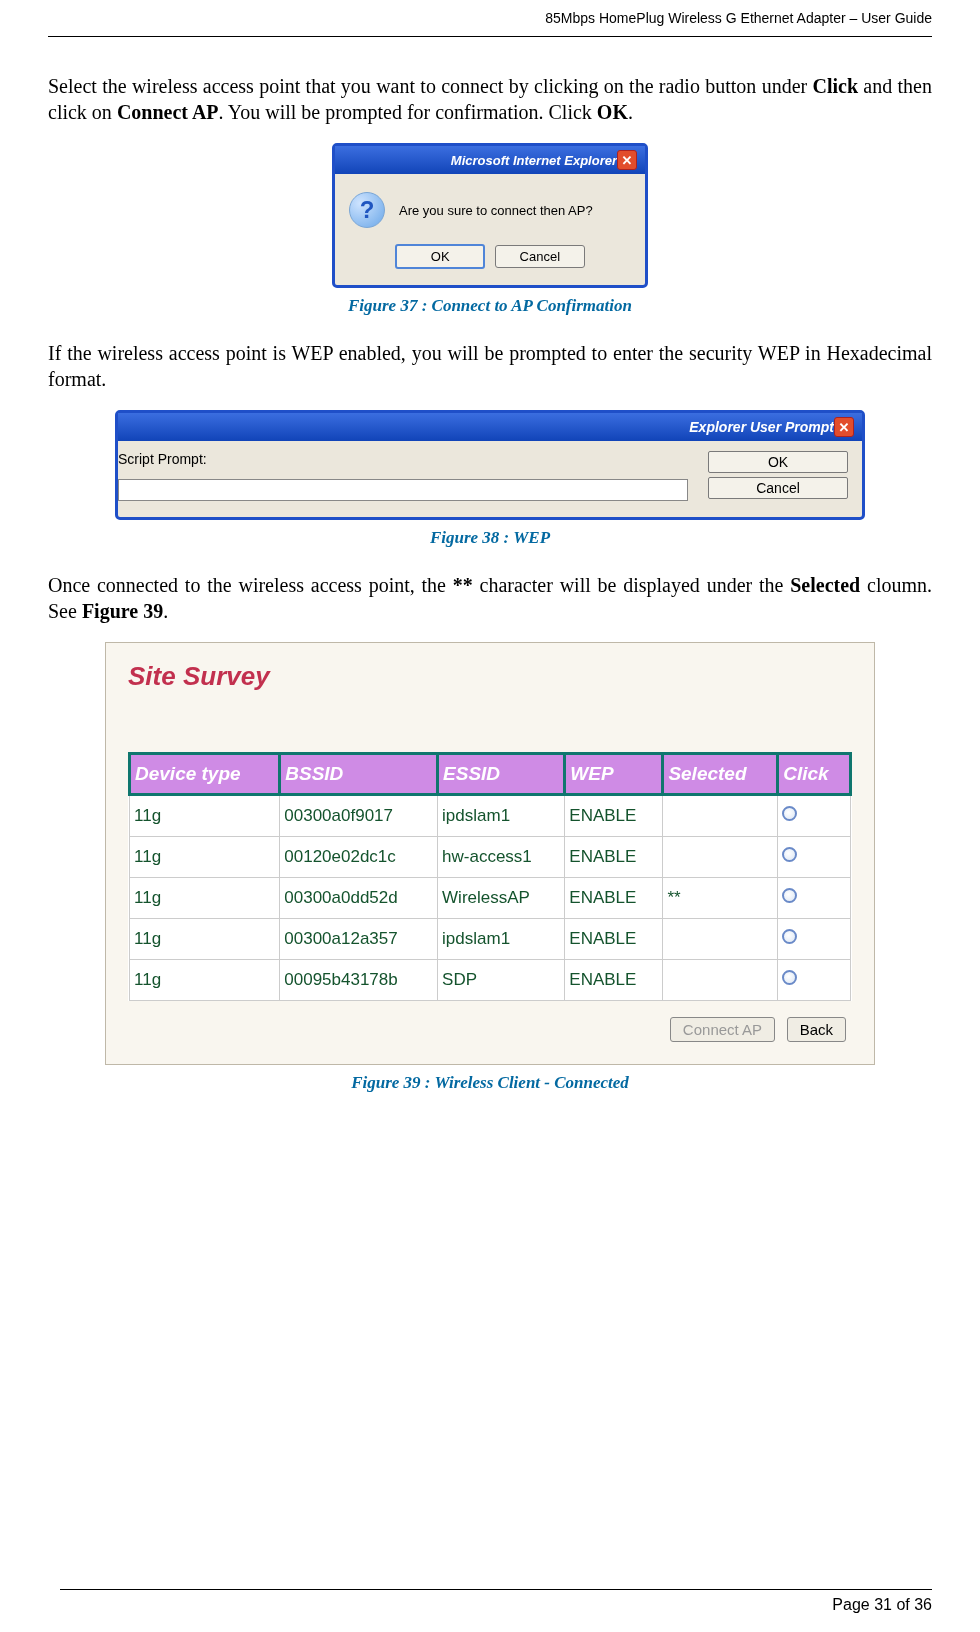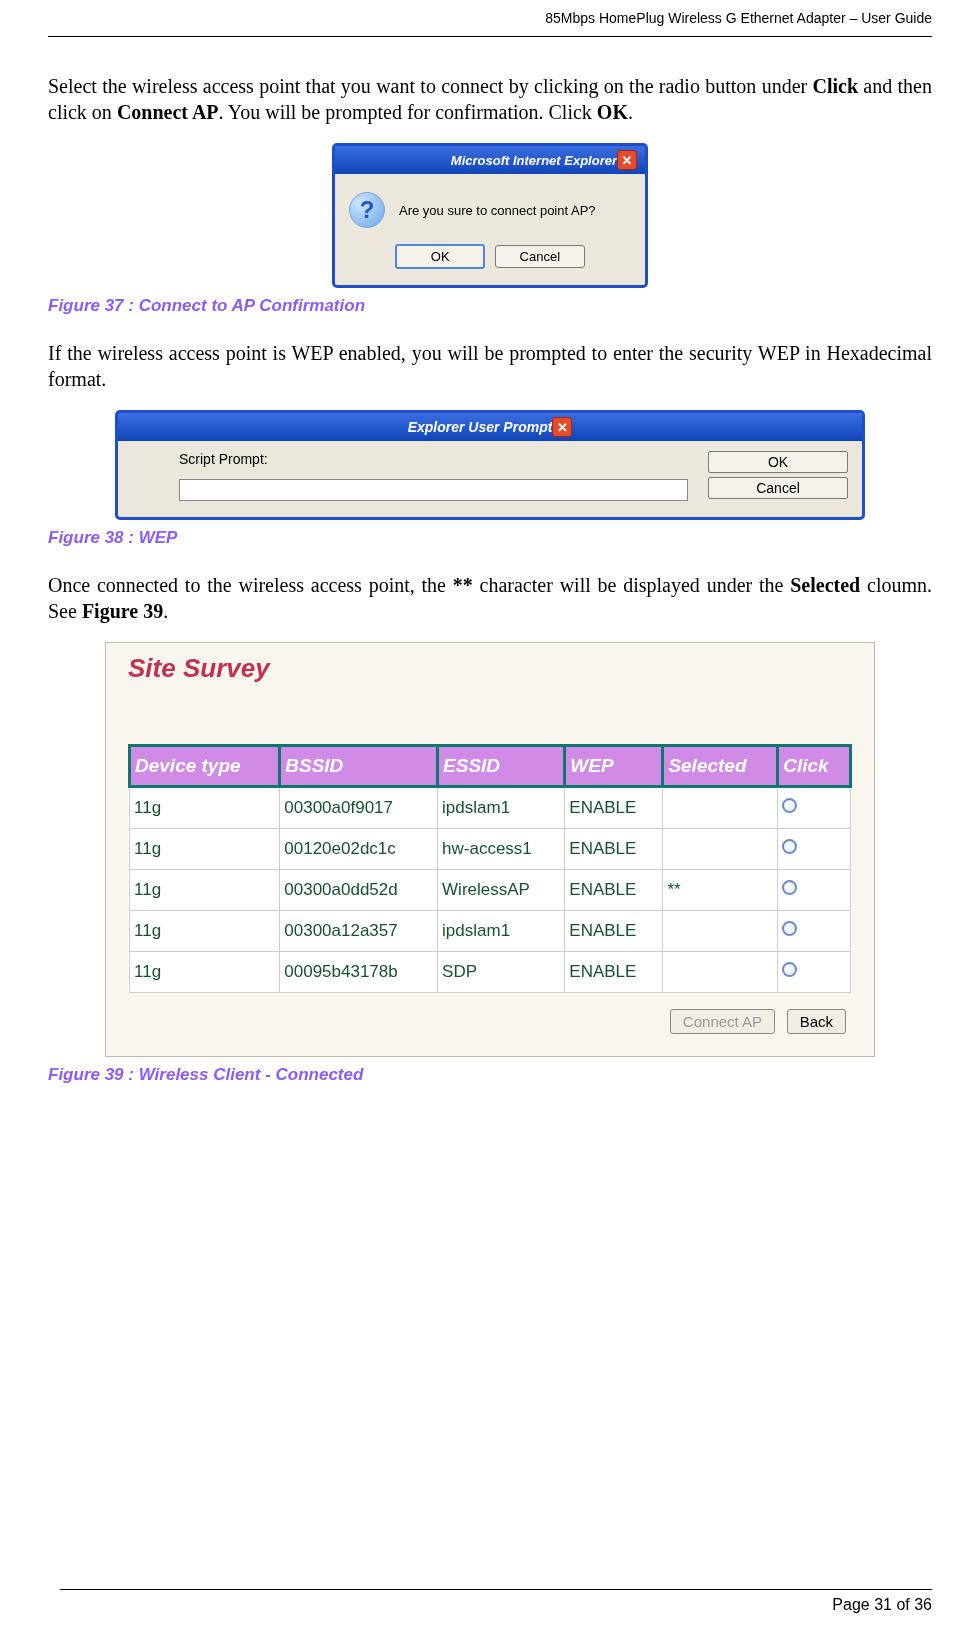--- a/index.html
+++ b/index.html
@@ -24,26 +24,26 @@
       border-top: 1px solid #000;
       margin-bottom: 36px;
     }
     .para {
       text-align: justify;
       line-height: 1.3;
       margin-bottom: 18px;
     }
     .bold { font-weight: bold; }
     .caption {
-      text-align: left;
-      font-family: Liberation Sans, sans-serif;
+      text-align: center;
+      font-family: Liberation Serif, serif;
       font-style: italic;
       font-weight: bold;
       font-size: 17px;
-      color: #8b5cf6;
+      color: #0369a1;
       margin: 8px 0 24px 0;
     }
     .dialog-wrap { text-align: center; margin-bottom: 4px; }
 
     
     .dlg1 {
       display: inline-block;
       width: 316px;
       border: 3px solid #1f4fc8;
       border-radius: 5px;
@@ -87,43 +87,43 @@
       border: 3px solid #1f4fc8;
       border-radius: 5px;
       text-align: left;
       font-family: Tahoma, Arial, sans-serif;
       font-size: 14px;
       background: #ebe7dc;
     }
     .dlg2 .titlebar {
       background: linear-gradient(#3b6ee0, #1144b8);
       color: #fff; font-weight: bold; font-style: italic;
-      padding: 4px 8px; display: flex; justify-content: center; align-items: center;
-    }
-    .dlg2 .body { padding: 10px 14px 14px 21px; display: flex; margin-left: 40px; }
+      padding: 4px 8px; display: flex; justify-content: flex-end; align-items: center;
+    }
+    .dlg2 .body { padding: 10px 14px 14px 0; display: flex; }
     .dlg2 .leftcol { flex: 1; }
     .dlg2 .rightcol { width: 160px; text-align: right; }
     .winbtn2 {
       display: inline-block; width: 140px; padding: 2px 10px; margin-bottom: 4px;
       background: #f4f2ea; border: 1px solid #7a7a7a; border-radius: 2px;
       font-family: Tahoma, Arial, sans-serif; font-size: 14px; text-align: center;
     }
     .dlg2 .textline { margin-bottom: 6px; }
     .dlg2 .inputbox {
       width: 100%; height: 22px; background: #fff; border: 1px solid #888; margin-top: 12px;
     }
 
     
     .survey-wrap { text-align: center; }
     .survey {
       display: inline-block;
       width: 770px;
       border: 1px solid #bfb8a8;
       background: #f9f6ef;
-      padding: 10px 22px 18px 22px;
+      padding: 18px 22px 18px 22px;
       font-family: Arial, sans-serif;
       text-align: left;
     }
     .survey-title {
       color: #c2304e;
       font-weight: bold;
       font-style: italic;
       font-size: 26px;
       margin-bottom: 60px;
     }
@@ -165,21 +165,21 @@
 </p>
 
 <div class="dialog-wrap">
   <div class="dlg1">
     <div class="titlebar">
       <span>Microsoft Internet Explorer</span>
       <span class="close-btn">✕</span>
     </div>
     <div class="body">
       <span class="qicon">?</span>
-      <span>Are you sure to connect point AP?</span>
+      <span>Are you sure to connect then AP?</span>
     </div>
     <div class="btnrow">
       <span class="winbtn focus">OK</span>
       <span class="winbtn">Cancel</span>
     </div>
   </div>
 </div>
 <div class="caption">Figure 37 : Connect to AP Confirmation</div>
 
 <p class="para">If the wireless access point is WEP enabled, you will be prompted to enter the security WEP in Hexadecimal format.</p>

